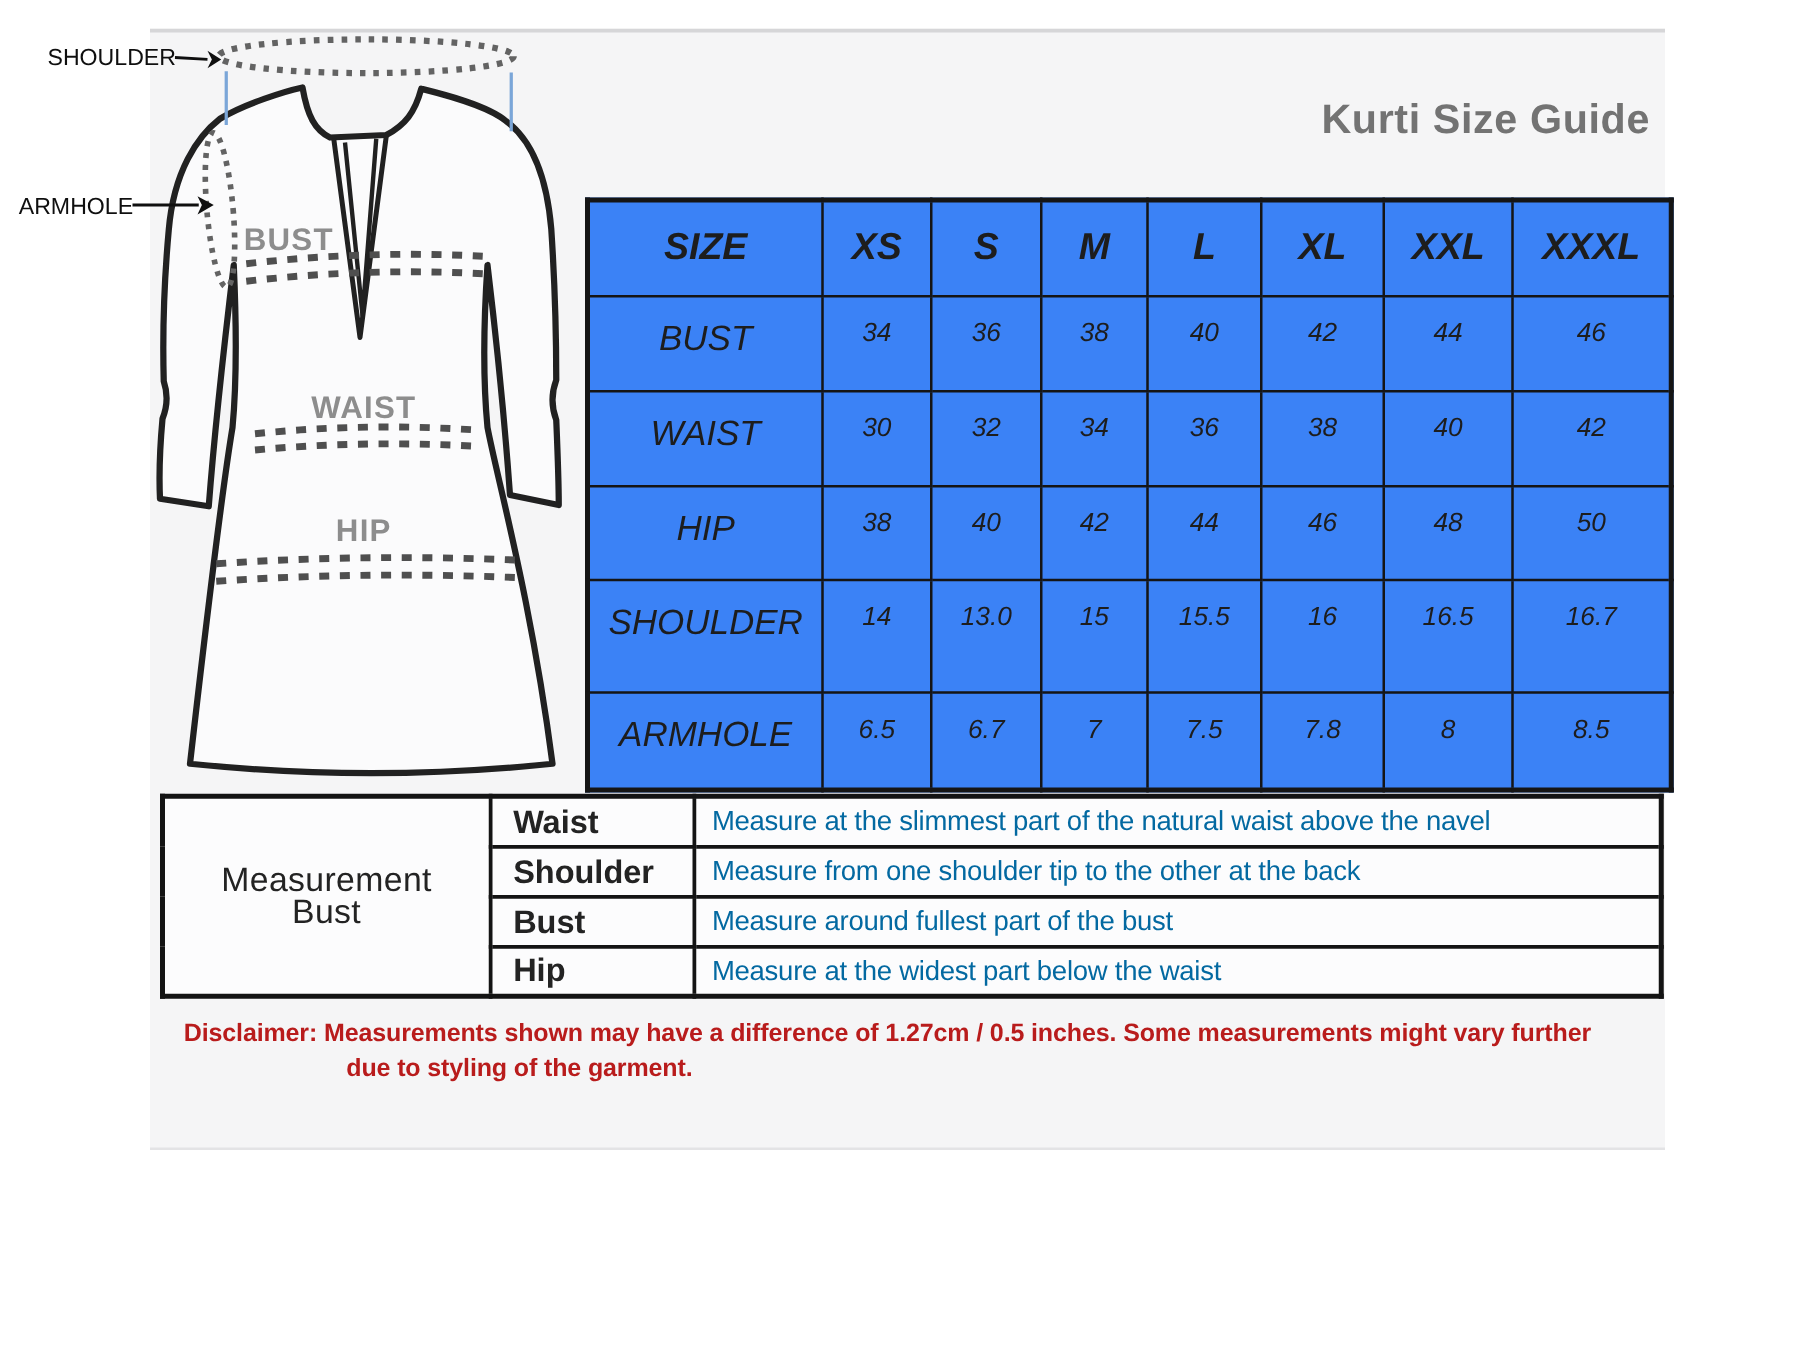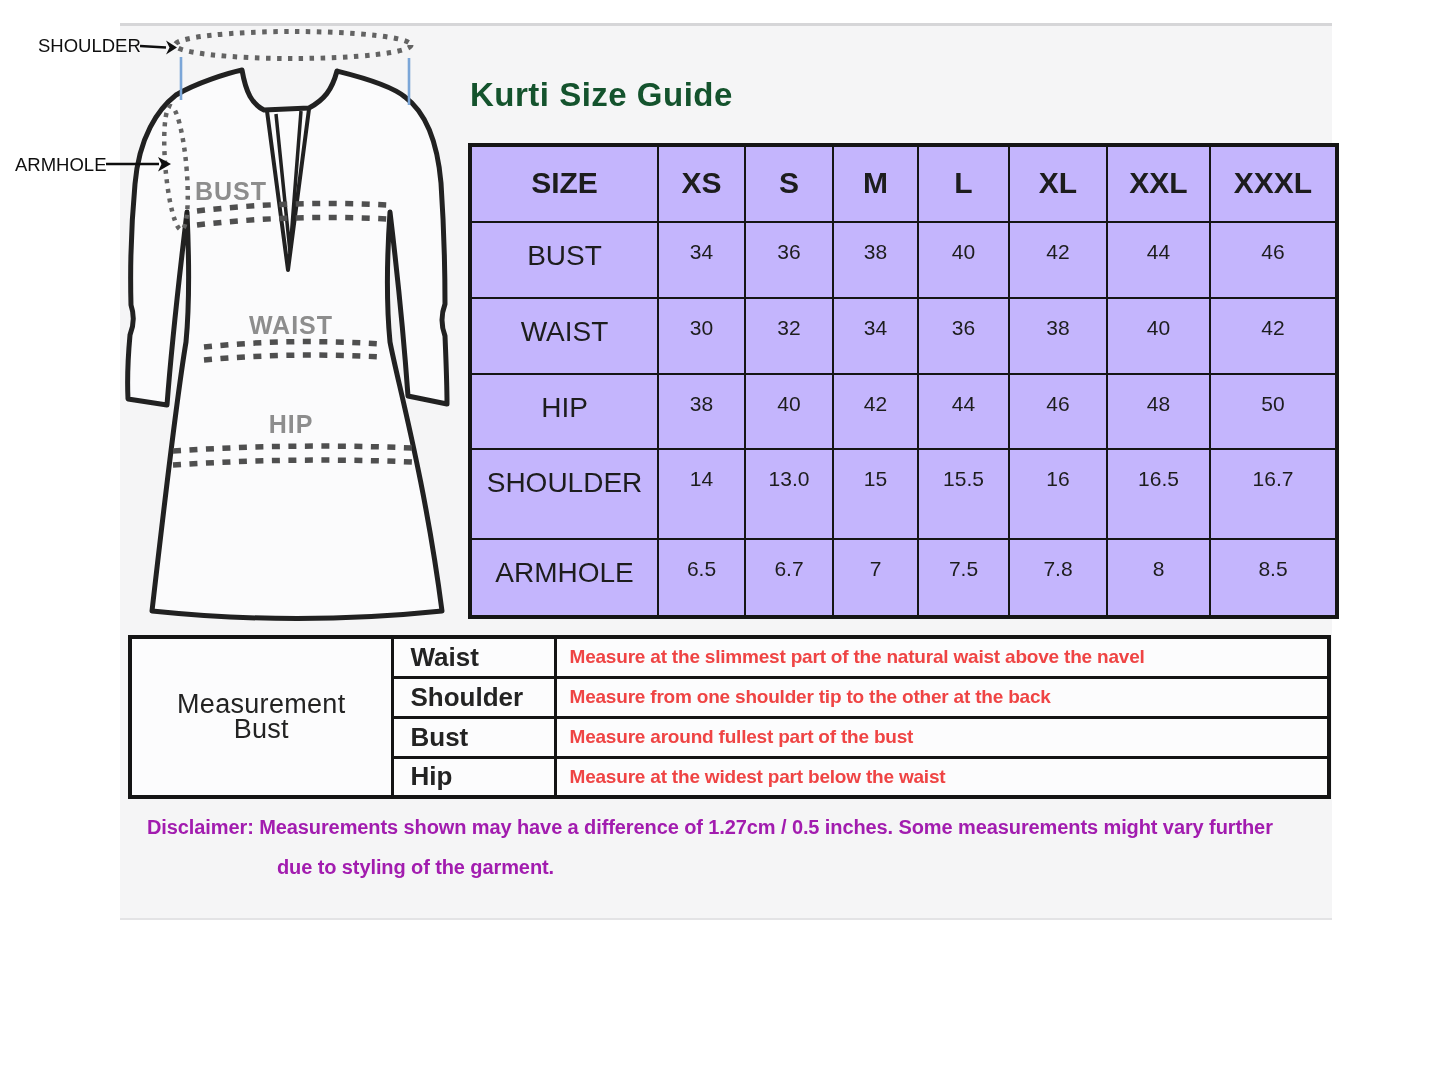--- a/index.html
+++ b/index.html
@@ -6,26 +6,26 @@
   .page{
     position:relative;width:1445px;height:1085px;background:#ffffff;overflow:hidden;
     font-family:"Liberation Sans", sans-serif;color:#1e1e1e;
   }
   .scan{
     position:absolute;left:120px;top:23px;width:1212px;height:892px;
     background:#f5f5f6;border-top:3px solid #d6d6d8;border-bottom:2px solid #e3e3e5;
   }
   .diagram-svg{position:absolute;left:0;top:0;width:470px;height:640px;}
   .title{
-    position:absolute;left:470px;top:76px;width:850px;text-align:left;
-    font-size:33px;font-weight:bold;color:#14532d;letter-spacing:0.5px;
+    position:absolute;left:470px;top:76px;width:850px;text-align:right;
+    font-size:33px;font-weight:bold;color:#737373;letter-spacing:0.5px;
   }
   table.size-table{
-    position:absolute;left:468px;top:143px;border-collapse:collapse;table-layout:fixed;
-    background:#c4b5fd;border:4px solid #151515;
+    position:absolute;left:468px;top:158px;border-collapse:collapse;table-layout:fixed;
+    background:#3b82f6;border:4px solid #151515;font-style:italic;
   }
   table.size-table th,table.size-table td{
     border:2.5px solid #151515;text-align:center;vertical-align:top;
     padding:17px 0 0 0;color:#1d1d1d;overflow:hidden;
   }
   table.size-table th{font-size:30px;font-weight:bold;padding-top:19px;}
   table.size-table td{font-size:21px;font-weight:normal;}
   table.size-table td.rowlab{font-size:28px;}
   table.mg-table{
     position:absolute;left:128px;top:635px;border-collapse:collapse;table-layout:fixed;
@@ -33,29 +33,29 @@
   }
   table.mg-table td{border:3px solid #141414;overflow:hidden;}
   td.mg-head{
     text-align:center;vertical-align:middle;font-weight:normal;font-size:27px;
     color:#232323;line-height:25px;letter-spacing:0.3px;
   }
   td.mg-label{
     font-weight:bold;font-size:26px;color:#232323;padding:0 0 0 17px;vertical-align:middle;
   }
   td.mg-desc{
-    font-weight:bold;font-size:19px;color:#ef4444;padding:0 0 0 13px;vertical-align:middle;
+    font-weight:normal;font-size:22px;color:#0369a1;padding:0 0 0 13px;vertical-align:middle;
     letter-spacing:-0.2px;
   }
   .disclaimer{
     position:absolute;left:147px;top:813px;width:1200px;
-    font-size:20px;font-weight:bold;color:#a21caf;line-height:28px;letter-spacing:-0.1px;
+    font-size:20px;font-weight:bold;color:#b91c1c;line-height:28px;letter-spacing:-0.1px;
   }
   .disclaimer .l1{white-space:nowrap;}
-  .disclaimer .l2{margin-left:130px;margin-top:12px;}
+  .disclaimer .l2{margin-left:130px;}
 </style>
 </head>
 <body>
 
 <div class="page">
 
   <div class="scan"></div>
 
   <svg class="diagram-svg" viewBox="0 0 470 640">
 

